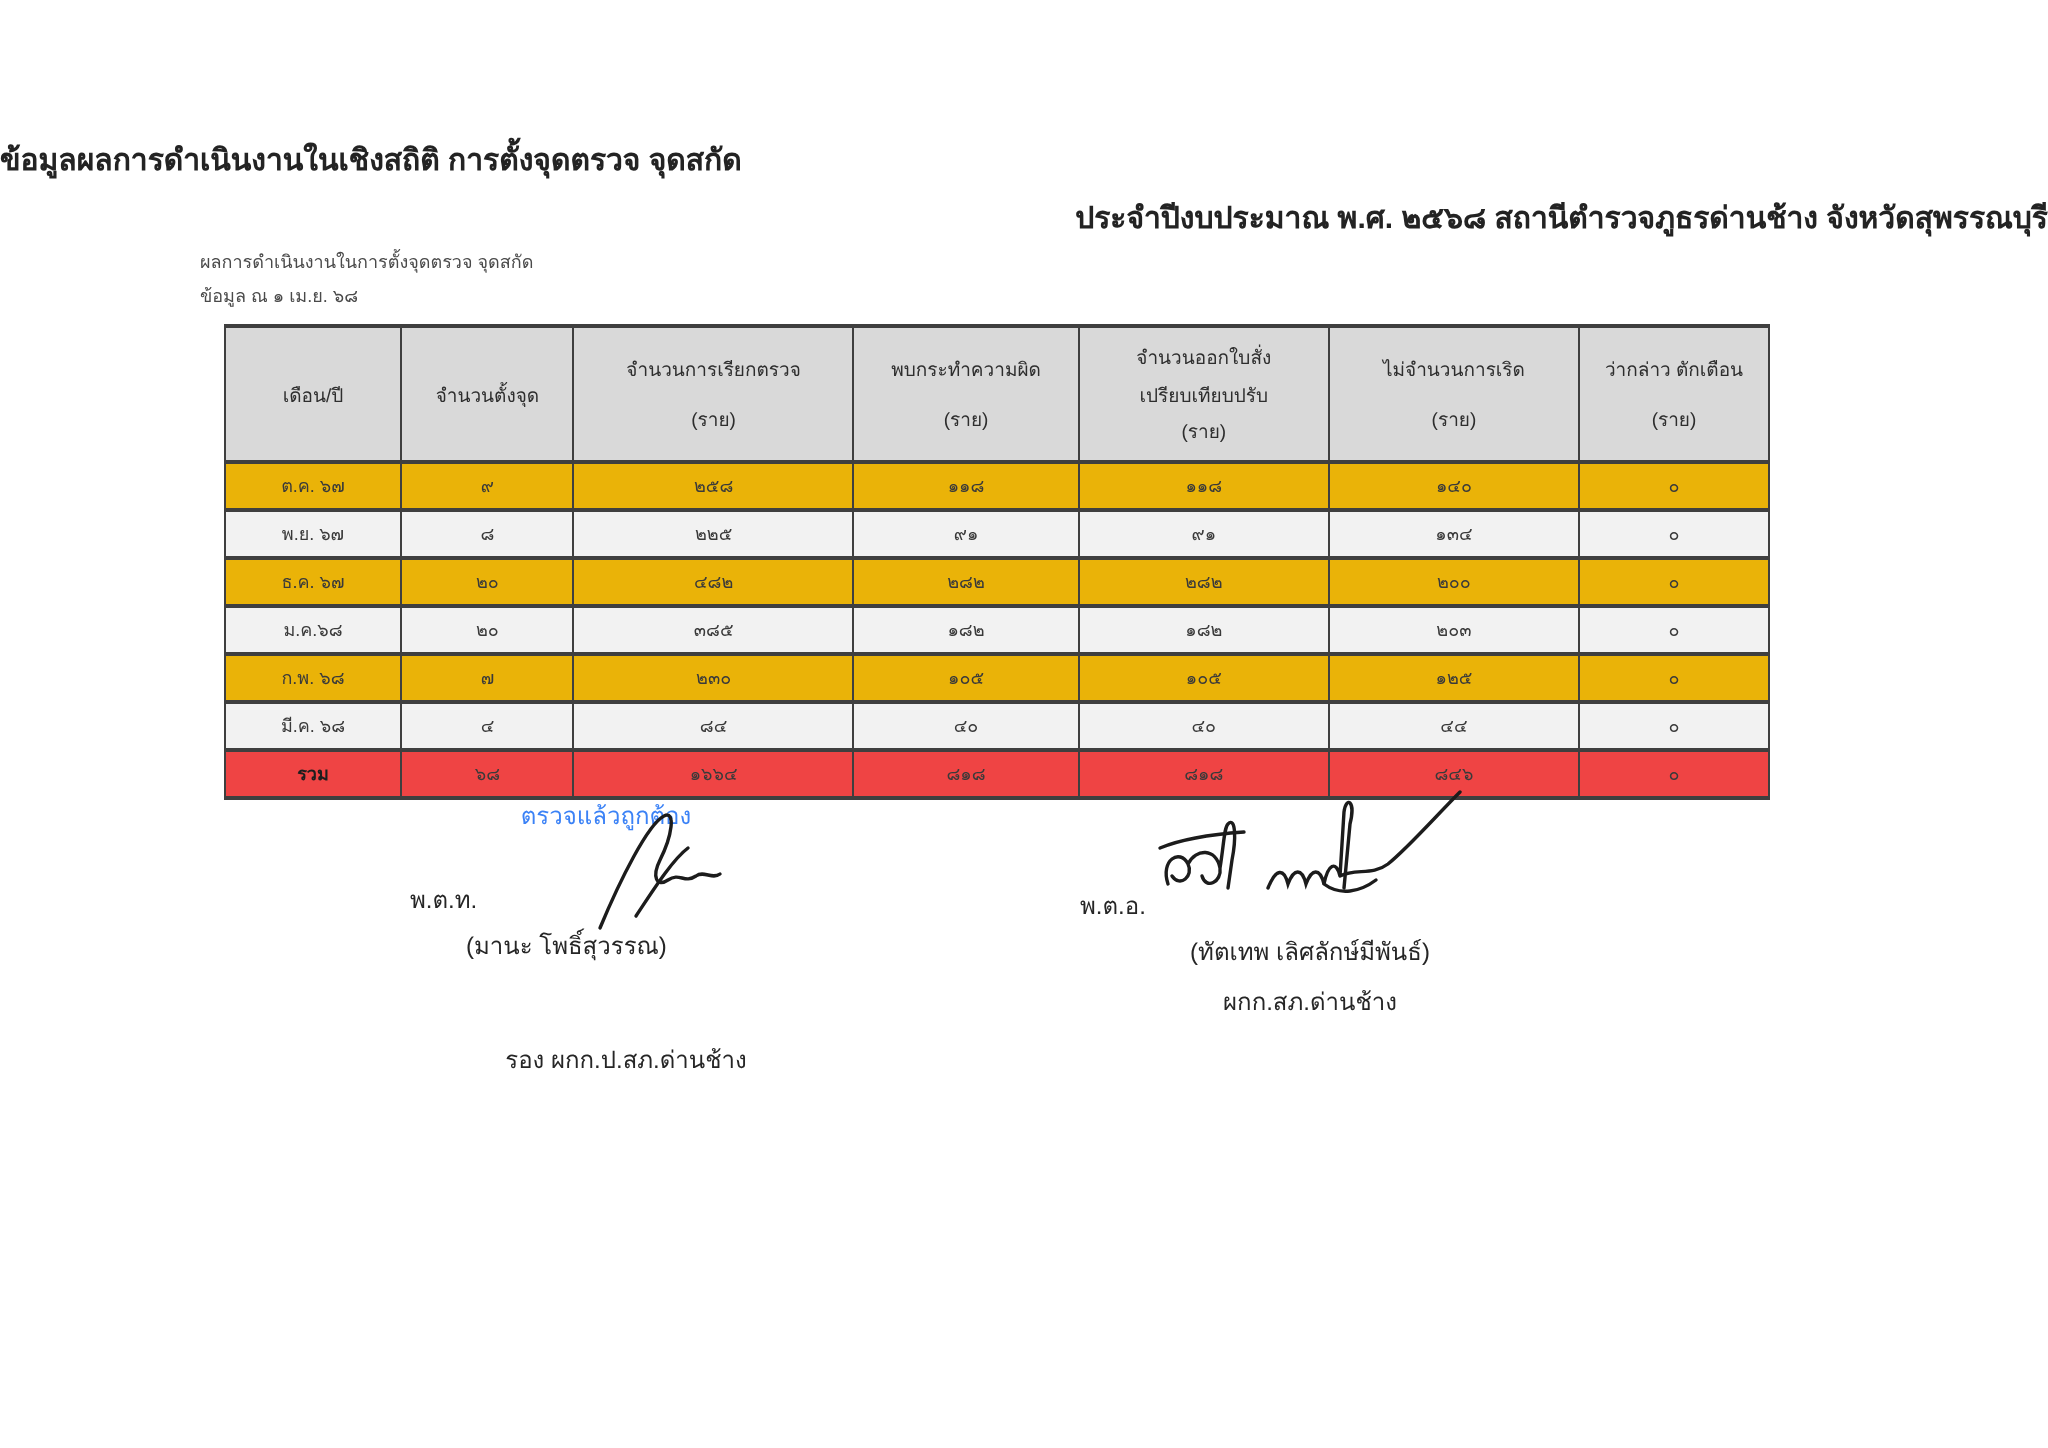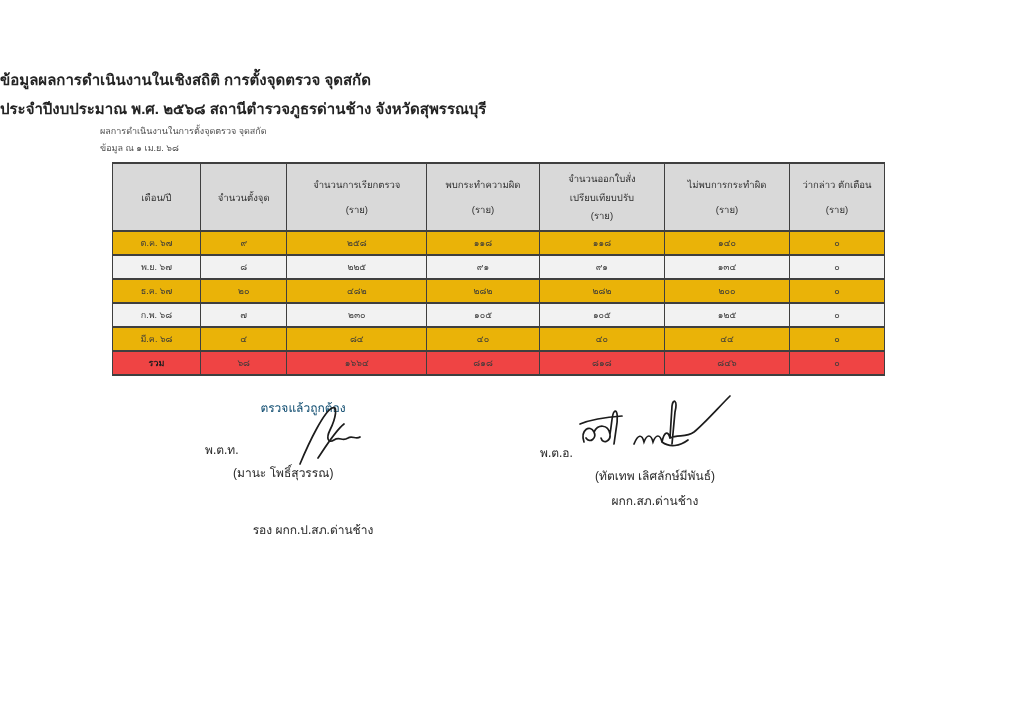--- a/index.html
+++ b/index.html
@@ -6,21 +6,21 @@
   html,body { background:#ffffff; }
   body {
     width:1024px; height:724px; position:relative; overflow:hidden;
     font-family:"Liberation Sans","DejaVu Sans",sans-serif; color:#2f2f2f;
   }
   .title {
     position:absolute; top:68px; left:0; width:1024px; text-align:left;
     font-size:15px; font-weight:bold; color:#232323;
   }
   .subtitle {
-    position:absolute; top:97px; left:0; width:1024px; text-align:left;
+    position:absolute; top:97px; left:0; width:1024px; text-align:right;
     font-size:15px; font-weight:bold; color:#232323;
   }
   .note { position:absolute; left:100px; font-size:9px; color:#4a4a4a; }
   .note1 { top:124px; }
   .note2 { top:141px; }
 
   table.stats {
     position:absolute; left:112px; top:162px; width:773px;
     border-collapse:collapse; table-layout:fixed;
   }
@@ -35,21 +35,21 @@
   }
   th .hwrap { display:flex; flex-direction:column; justify-content:space-evenly; height:100%; }
   table.stats td { height:24px; font-size:9px; color:#3a3a3a; background:#eab308; }
   tbody tr:nth-child(even) td { background:#f2f2f2; }
   tbody tr.total-row td { background:#ef4444; }
   tbody tr.total-row td:first-child { font-weight:bold; color:#1e1e1e; }
 
   .col-c1{width:11.4%} .col-c2{width:11.2%} .col-c3{width:18.1%}
   .col-c4{width:14.6%} .col-c5{width:16.2%} .col-c6{width:16.2%} .col-c7{width:12.3%}
 
-  .verify-text { position:absolute; top:398px; left:238px; width:130px; text-align:center; font-size:12px; color:#0c4a6e; }
+  .verify-text { position:absolute; top:398px; left:238px; width:130px; text-align:center; font-size:12px; color:#3b82f6; }
   .rank-left  { position:absolute; top:440px; left:205px; font-size:12px; color:#262626; }
   .rank-right { position:absolute; top:443px; left:540px; font-size:12px; color:#262626; }
   .name-left  { position:absolute; top:463px; left:233px; width:160px; text-align:left; font-size:12px; color:#262626; }
   .pos-left   { position:absolute; top:488px; left:233px; width:160px; text-align:center; font-size:12px; color:#262626;margin-top:32px; }
   .name-right { position:absolute; top:466px; left:570px; width:170px; text-align:center; font-size:12px; color:#262626; }
   .pos-right  { position:absolute; top:491px; left:570px; width:170px; text-align:center; font-size:12px; color:#262626; }
   .sig { position:absolute; }
   .sig-left  { left:288px; top:400px; }
   .sig-right { left:572px; top:392px; }
   .sig path { fill:none; stroke:#1c1c1c; stroke-width:1.7; stroke-linecap:round; }
@@ -100,21 +100,21 @@
           </th>
           <th>
             <div class="hwrap">
               <div>จำนวนออกใบสั่ง</div>
               <div>เปรียบเทียบปรับ</div>
               <div>(ราย)</div>
             </div>
           </th>
           <th>
             <div class="hwrap">
-              <div>ไม่พบการกระทำผิด</div>
+              <div>ไม่จำนวนการเริด</div>
               <div>(ราย)</div>
             </div>
           </th>
           <th>
             <div class="hwrap">
               <div>ว่ากล่าว ตักเตือน</div>
               <div>(ราย)</div>
             </div>
           </th>
         </tr>
@@ -138,20 +138,29 @@
           <td>๑๓๔</td>
           <td>๐</td>
         </tr>
         <tr>
           <td>ธ.ค. ๖๗</td>
           <td>๒๐</td>
           <td>๔๘๒</td>
           <td>๒๘๒</td>
           <td>๒๘๒</td>
           <td>๒๐๐</td>
+          <td>๐</td>
+        </tr>
+        <tr>
+          <td>ม.ค.๖๘</td>
+          <td>๒๐</td>
+          <td>๓๘๕</td>
+          <td>๑๘๒</td>
+          <td>๑๘๒</td>
+          <td>๒๐๓</td>
           <td>๐</td>
         </tr>
         <tr>
           <td>ก.พ. ๖๘</td>
           <td>๗</td>
           <td>๒๓๐</td>
           <td>๑๐๕</td>
           <td>๑๐๕</td>
           <td>๑๒๕</td>
           <td>๐</td>

